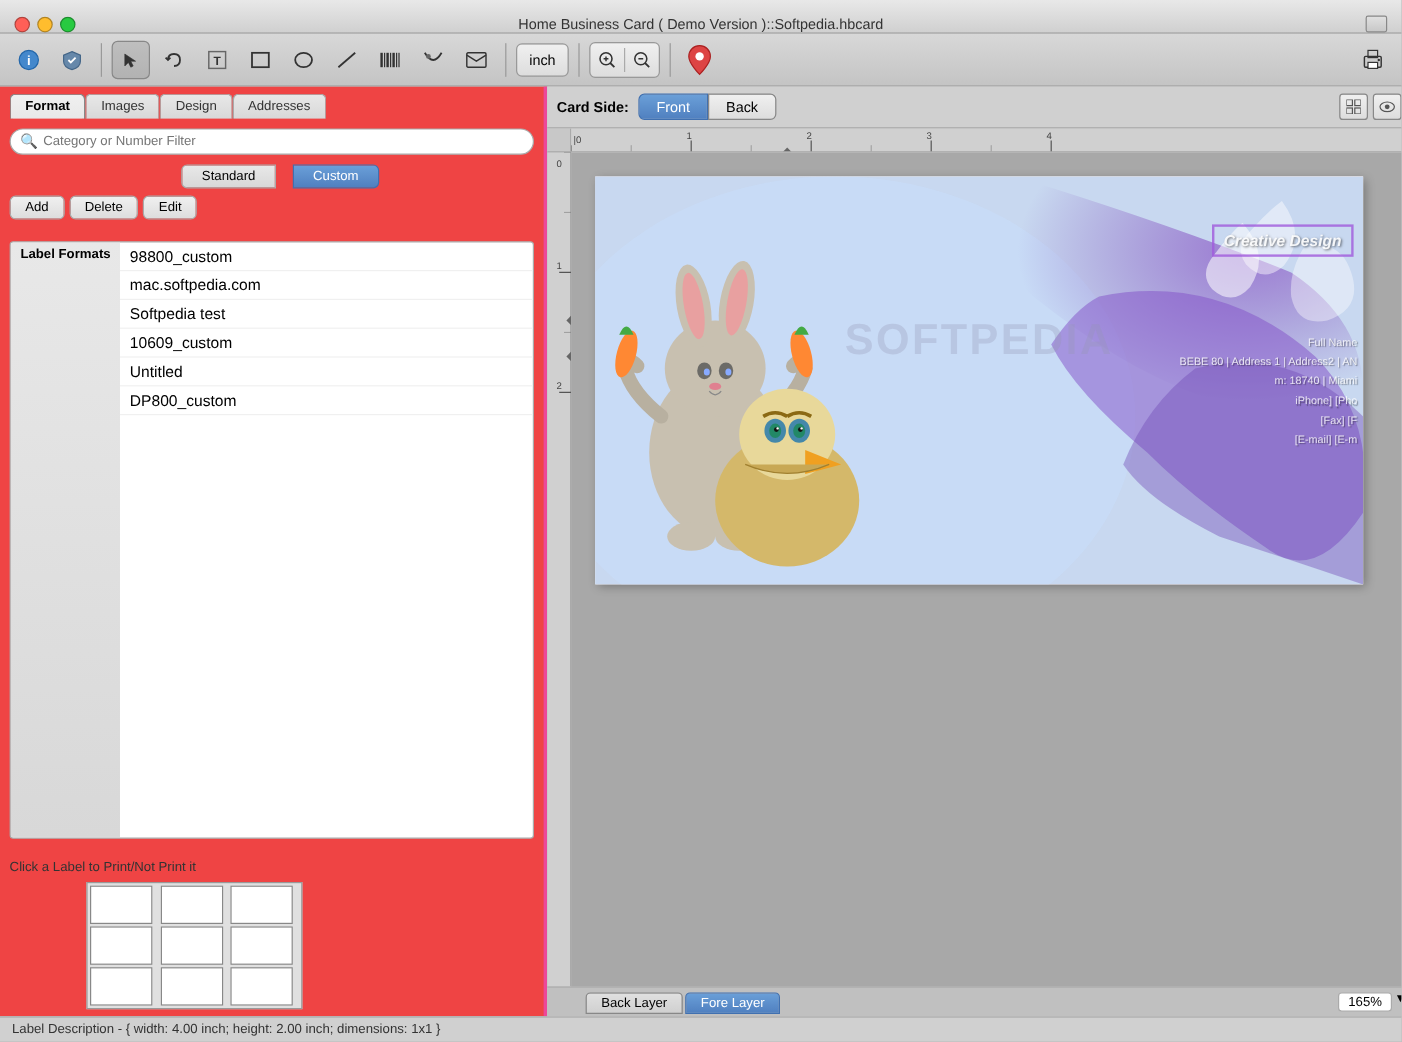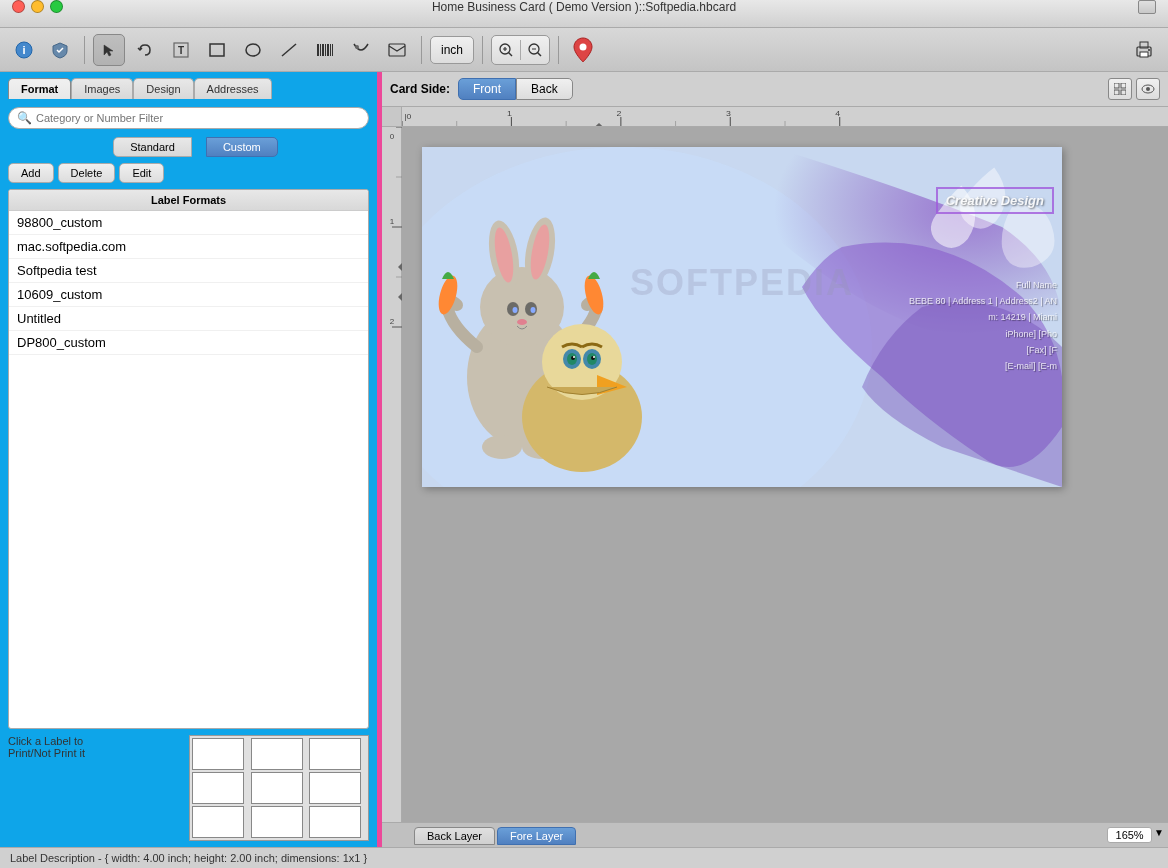--- a/index.html
+++ b/index.html
@@ -11,21 +11,21 @@
       height: 868px;
       overflow: hidden;
       display: flex;
       flex-direction: column;
     }
     
     .titlebar {
       background: linear-gradient(to bottom, #e8e8e8, #d0d0d0);
       height: 28px;
       display: flex;
-      align-items: flex-start;
+      align-items: flex-end;
       justify-content: center;
       border-bottom: 1px solid #aaa;
       position: relative;
       flex-shrink: 0;
     }
     .titlebar-buttons {
       position: absolute;
       left: 12px;
       display: flex;
       gap: 6px;
@@ -132,25 +132,25 @@
       font-size: 16px;
     }
     
     .main-content {
       display: flex;
       flex: 1;
       overflow: hidden;
     }
     
     .left-panel {
-      width: 382px;
-      background: #0ea5e9;
+      width: 456px;
+      background: #ef4444;
       display: flex;
       flex-direction: column;
-      border-right: 5px solid #ec4899;
+      border-right: 3px solid #ec4899;
       flex-shrink: 0;
     }
     
     .tab-bar {
       display: flex;
       padding: 6px 8px 0;
       gap: 0;
     }
     .tab {
       padding: 4px 12px;
@@ -216,28 +216,28 @@
     }
     .action-btn {
       padding: 3px 12px;
       border: 1px solid #aaa;
       border-radius: 5px;
       font-size: 11px;
       cursor: pointer;
       background: linear-gradient(to bottom, #f0f0f0, #ddd);
     }
     .label-formats-container {
-      margin: 0 8px;
+      margin: 12px 8px;
       background: white;
       border: 1px solid #aaa;
       border-radius: 3px;
       flex: 1;
       overflow: hidden;
       display: flex;
-      flex-direction: column;
+      flex-direction: row;
     }
     .label-formats-header {
       background: linear-gradient(to bottom, #e8e8e8, #d8d8d8);
       padding: 4px 8px;
       font-size: 11px;
       font-weight: bold;
       text-align: center;
       border-bottom: 1px solid #ccc;
     }
     .label-list {
@@ -246,21 +246,21 @@
     }
     .label-item {
       padding: 4px 8px;
       font-size: 13px;
       cursor: pointer;
       border-bottom: 1px solid #f0f0f0;
     }
     .bottom-section {
       padding: 6px 8px;
       display: flex;
-      flex-direction: row;
+      flex-direction: column;
       gap: 6px;
     }
     .click-label-text {
       font-size: 11px;
       color: #333;
     }
     .label-grid-preview {
       display: flex;
       gap: 4px;
       align-items: flex-start;
@@ -748,21 +748,21 @@
                   <path d="M590 60 Q620 50 630 80 Q640 110 610 120 Q585 125 580 100 Q578 80 590 60Z" fill="rgba(255,255,255,0.4)"></path>
                 </svg>
 
                 <div class="watermark">SOFTPEDIA</div>
 
                 <div style="position:absolute;right:8px;top:40px;border:2px solid rgba(160,90,220,0.8);padding:4px 8px;color:rgba(255,255,255,0.9);font-size:13px;font-weight:bold;font-style:italic;text-shadow:1px 1px 2px rgba(0,0,0,0.5);">Creative Design</div>
 
                 <div style="position:absolute;right:5px;top:130px;color:rgba(255,255,255,0.8);font-size:9px;line-height:1.8;text-align:right;text-shadow:1px 1px 1px rgba(0,0,0,0.4);">
                   <div>Full Name</div>
                   <div>BEBE 80 |  Address 1 | Address2 | AN</div>
-                  <div>m: 14219 | Miami</div>
+                  <div>m: 18740 | Miami</div>
                   <div>iPhone] [Pho</div>
                   <div>[Fax]   [F</div>
                   <div>[E-mail]  [E-m</div>
                 </div>
 
                 <svg style="position:absolute;left:0;top:0;width:280px;height:340px;" viewBox="0 0 280 340">
 
                   <ellipse cx="100" cy="230" rx="55" ry="70" fill="#c8c0b0"></ellipse>
 
                   <ellipse cx="100" cy="160" rx="42" ry="40" fill="#c8c0b0"></ellipse>

